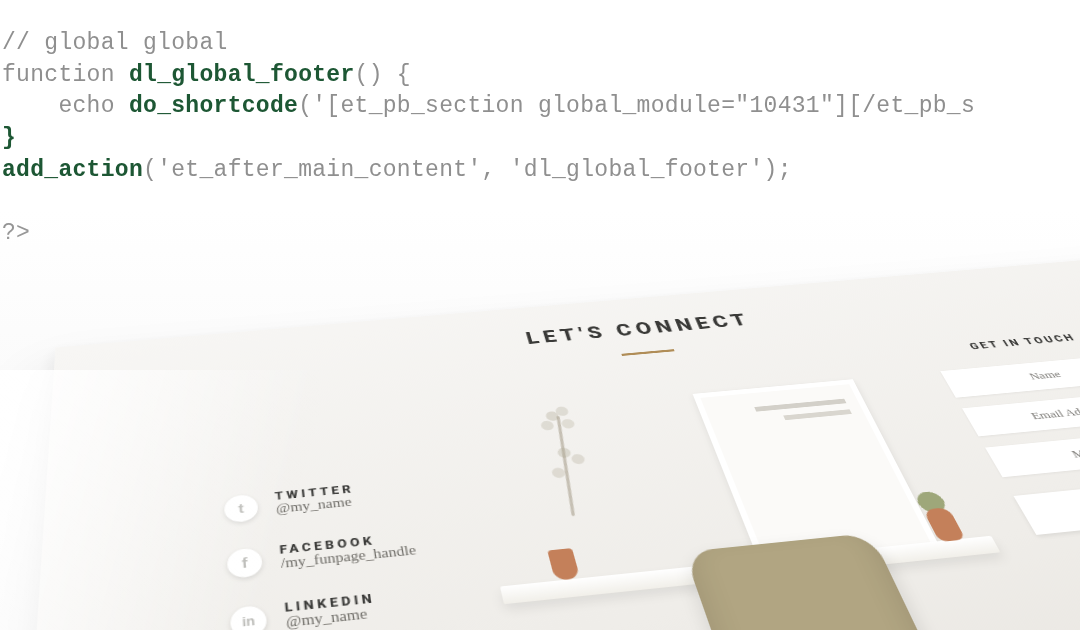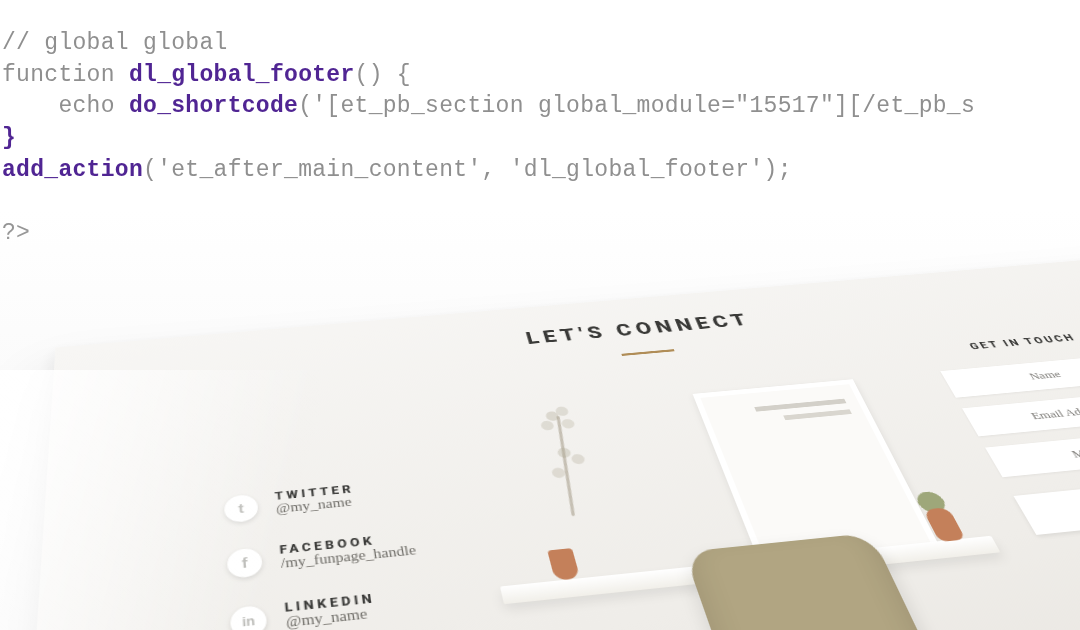--- a/index.html
+++ b/index.html
@@ -19,21 +19,21 @@
     top: 28px;
     right: 0;
     font-family: "Courier New", Courier, monospace;
     font-size: 23px;
     line-height: 1.38;
     color: #909090;
     white-space: pre;
     filter: blur(0.4px) contrast(0.92);
     letter-spacing: 0.3px;
   }
-  .code-area .bold { font-weight: bold; color: #4c1d95; }
+  .code-area .bold { font-weight: bold; color: #14532d; }
 
   
   .wash {
     position: absolute;
     left: 0; right: 0; bottom: 0;
     height: 420px;
     background: linear-gradient(to bottom, rgba(255,255,255,0) 0%, rgba(248,248,248,0.45) 30%, rgba(245,245,245,0.9) 100%);
     pointer-events: none;
   }
 
@@ -196,21 +196,21 @@
     position:absolute; left:0; bottom:0; width:320px; height:260px;
     background:linear-gradient(105deg, #ffffff 0%, rgba(255,255,255,0) 85%);
     pointer-events:none;
   }
 </style>
 </head>
 <body>
 
 <div class="code-area"><span>// global global</span>
 <span>function </span><span class="bold">dl_global_footer</span><span>() {</span>
-<span>    echo </span><span class="bold">do_shortcode</span><span>('[et_pb_section global_module="15517"][/et_pb_s</span>
+<span>    echo </span><span class="bold">do_shortcode</span><span>('[et_pb_section global_module="10431"][/et_pb_s</span>
 <span class="bold">}</span>
 <span class="bold">add_action</span><span>('et_after_main_content', 'dl_global_footer');</span>
 
 <span>?&gt;</span></div>
 
 <div class="wash"></div>
 
 <div class="stage">
   <div class="card">
 

